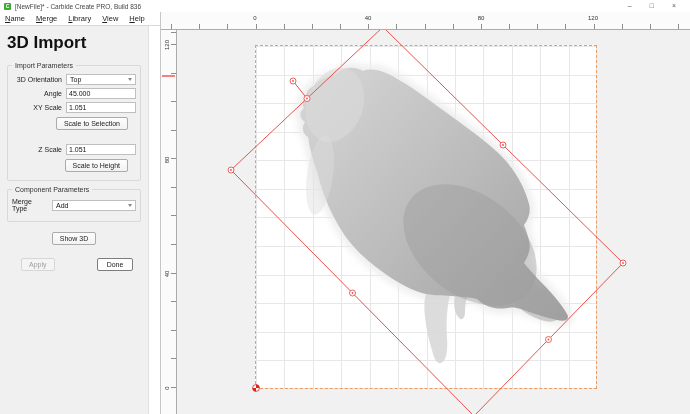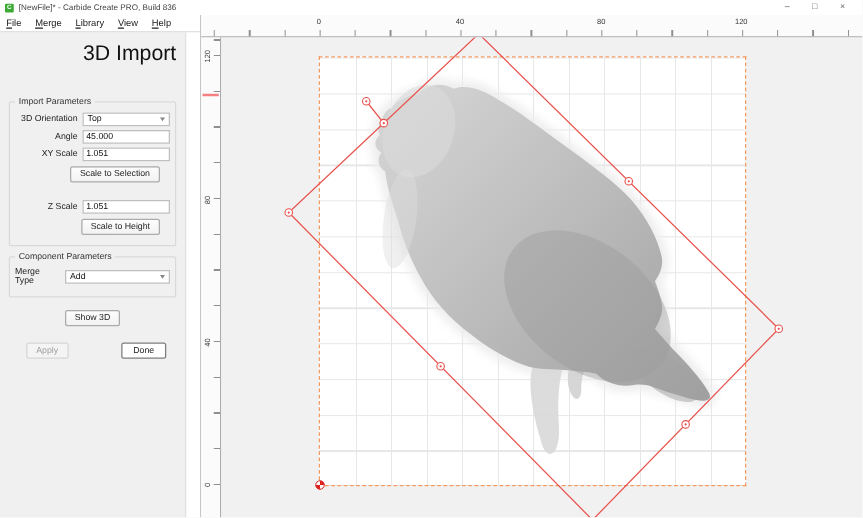--- a/index.html
+++ b/index.html
@@ -20,21 +20,21 @@
   .menubar{position:absolute;left:0;top:12px;width:160px;height:14px;background:#fff;
            border-bottom:1px solid #d8d8d8;display:flex;align-items:center;padding-left:5px;box-sizing:border-box;}
   .menu-item{display:inline-block;font-size:7.5px;color:#222;margin-right:11px;}
   .menu-item::first-letter{text-decoration:underline;}
 
   
   .sidebar{position:absolute;left:0;top:26px;width:148px;bottom:0;background:#f0f0f0;
            box-sizing:border-box;padding:5px 7px 0 7px;}
   .scrollstrip{position:absolute;left:148px;top:26px;width:12px;bottom:0;background:#fff;
                border-left:1px solid #e0e0e0;box-sizing:border-box;}
-  .panel-title{font-size:17px;font-weight:normal;text-align:right;color:#111;margin:2px 0 28px 0;}
+  .panel-title{font-size:17px;font-weight:bold;text-align:left;color:#111;margin:2px 0 12px 0;}
   .grp{position:relative;border:1px solid #d9d9d9;border-radius:2px;padding:8px 4px 6px 4px;margin-bottom:8px;}
   .grp-legend{position:absolute;top:-4px;left:4px;background:#f0f0f0;padding:0 3px;font-size:7px;color:#333;}
   .frow{display:flex;align-items:center;margin-bottom:3px;}
   .frow label{font-size:7px;color:#222;width:50px;text-align:right;padding-right:4px;flex:none;}
   .frow.leftlab label{text-align:left;width:36px;}
   .tinput{flex:1;height:11px;font-size:7px;font-family:"Liberation Sans",sans-serif;
           border:1px solid #bfbfbf;background:#fff;padding:0 2px;box-sizing:border-box;min-width:0;color:#111;}
   .select{flex:1;height:11px;border:1px solid #bfbfbf;background:#fff;display:flex;align-items:center;
           padding:0 3px;box-sizing:border-box;font-size:7px;color:#111;}
   .chev{margin-left:auto;width:0;height:0;border-left:2.5px solid transparent;
@@ -84,21 +84,21 @@
     <div class="appicon">C</div>
     <span class="titletext">[NewFile]* - Carbide Create PRO, Build 836</span>
     <div class="wincontrols">
       <span>–</span>
       <span>□</span>
       <span>×</span>
     </div>
   </div>
 
   <div class="menubar">
-    <span class="menu-item">File</span>
+    <span class="menu-item">Name</span>
     <span class="menu-item">Merge</span>
     <span class="menu-item">Library</span>
     <span class="menu-item">View</span>
     <span class="menu-item">Help</span>
   </div>
 
   <div class="sidebar">
     <div class="panel-title">3D Import</div>
 
     <div class="grp">

